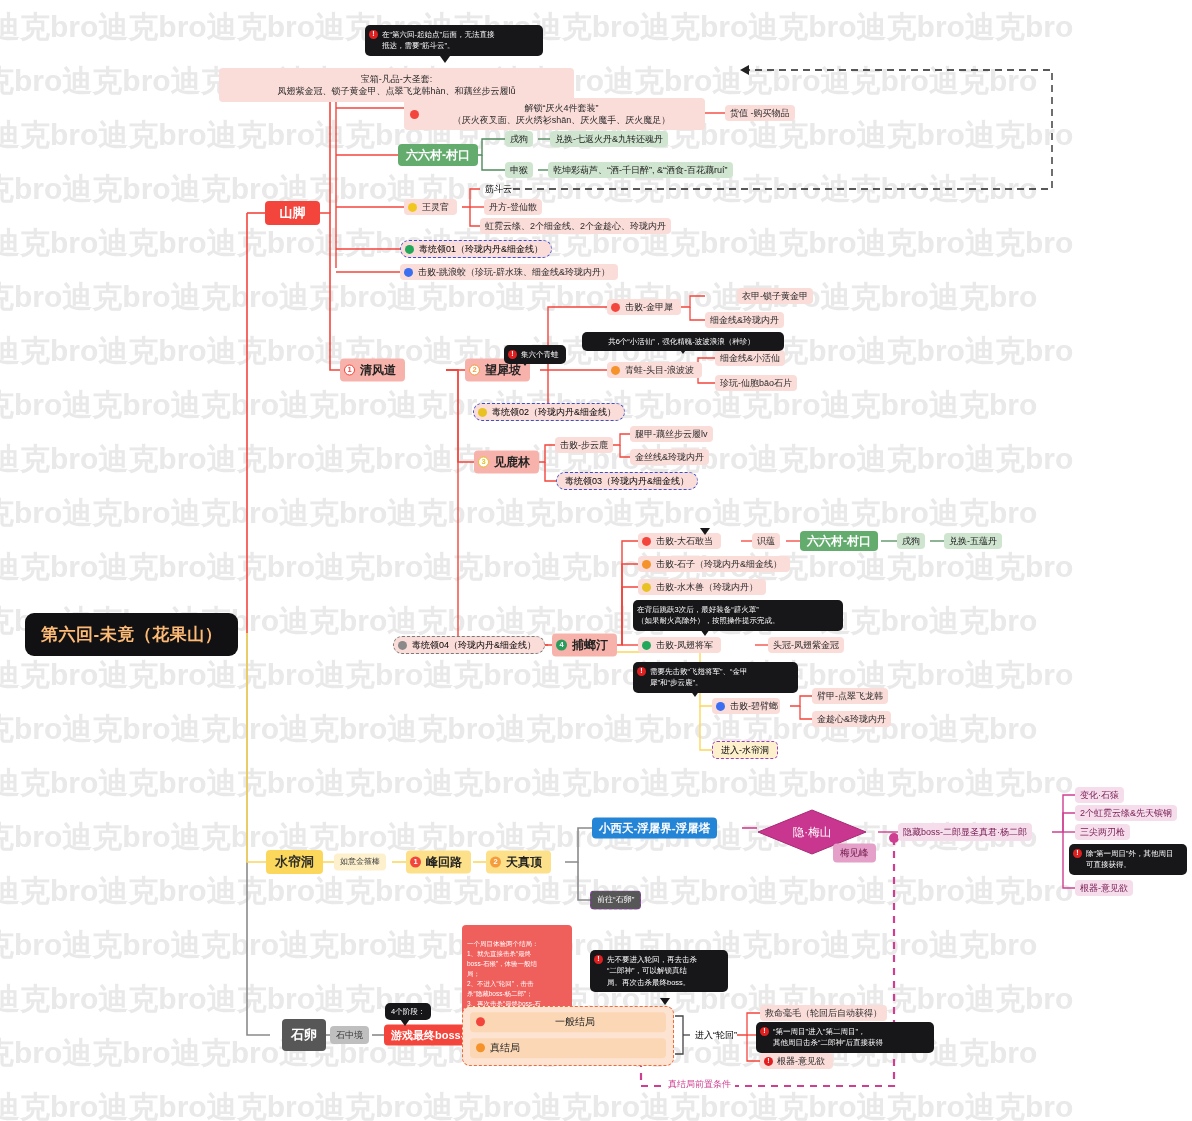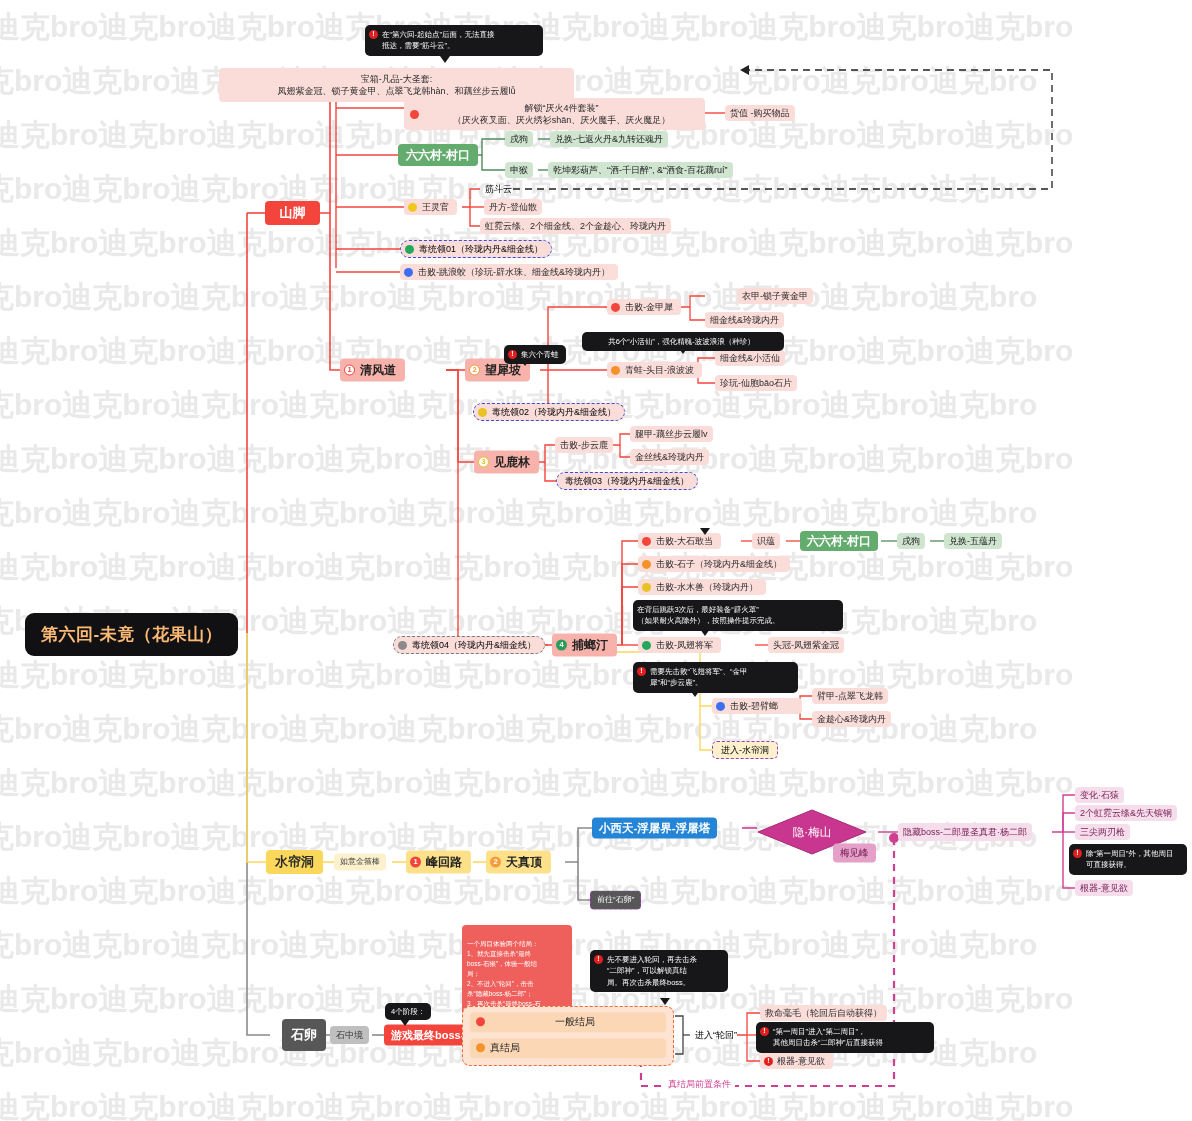--- a/index.html
+++ b/index.html
@@ -403,21 +403,21 @@
     <span class="txt">头冠-凤翅紫金冠</span>
   </div>
 
   <div class="tooltip" style="left:633px; top:662px; width:165px;">
     <span class="warn">!</span>
     <span>需要先击败“飞翅将军”、“金甲
 犀”和“步云鹿”。</span>
   </div>
   <div class="tail" style="left:690px; top:690px;"></div>
 
-  <div class="node pink" style="left:712px; top:706px; transform:translateY(-50%); padding:2px 24px 2px 4px;">
+  <div class="node pink" style="left:712px; top:706px; transform:translateY(-50%); padding:2px 2px 2px 4px;">
     <span class="dot" style="background:#3b6ef0;"></span>
     <span class="txt">击败-碧臂螂</span>
   </div>
   <div class="node pink" style="left:812px; top:696px; transform:translateY(-50%);">
     <span class="txt">臂甲-点翠飞龙韩</span>
   </div>
   <div class="node pink" style="left:812px; top:719px; transform:translateY(-50%);">
     <span class="txt">金趁心&amp;玲珑内丹</span>
   </div>
   <div class="node dashpurple" style="left:712px; top:750px; transform:translateY(-50%); padding:2px 8px;">

